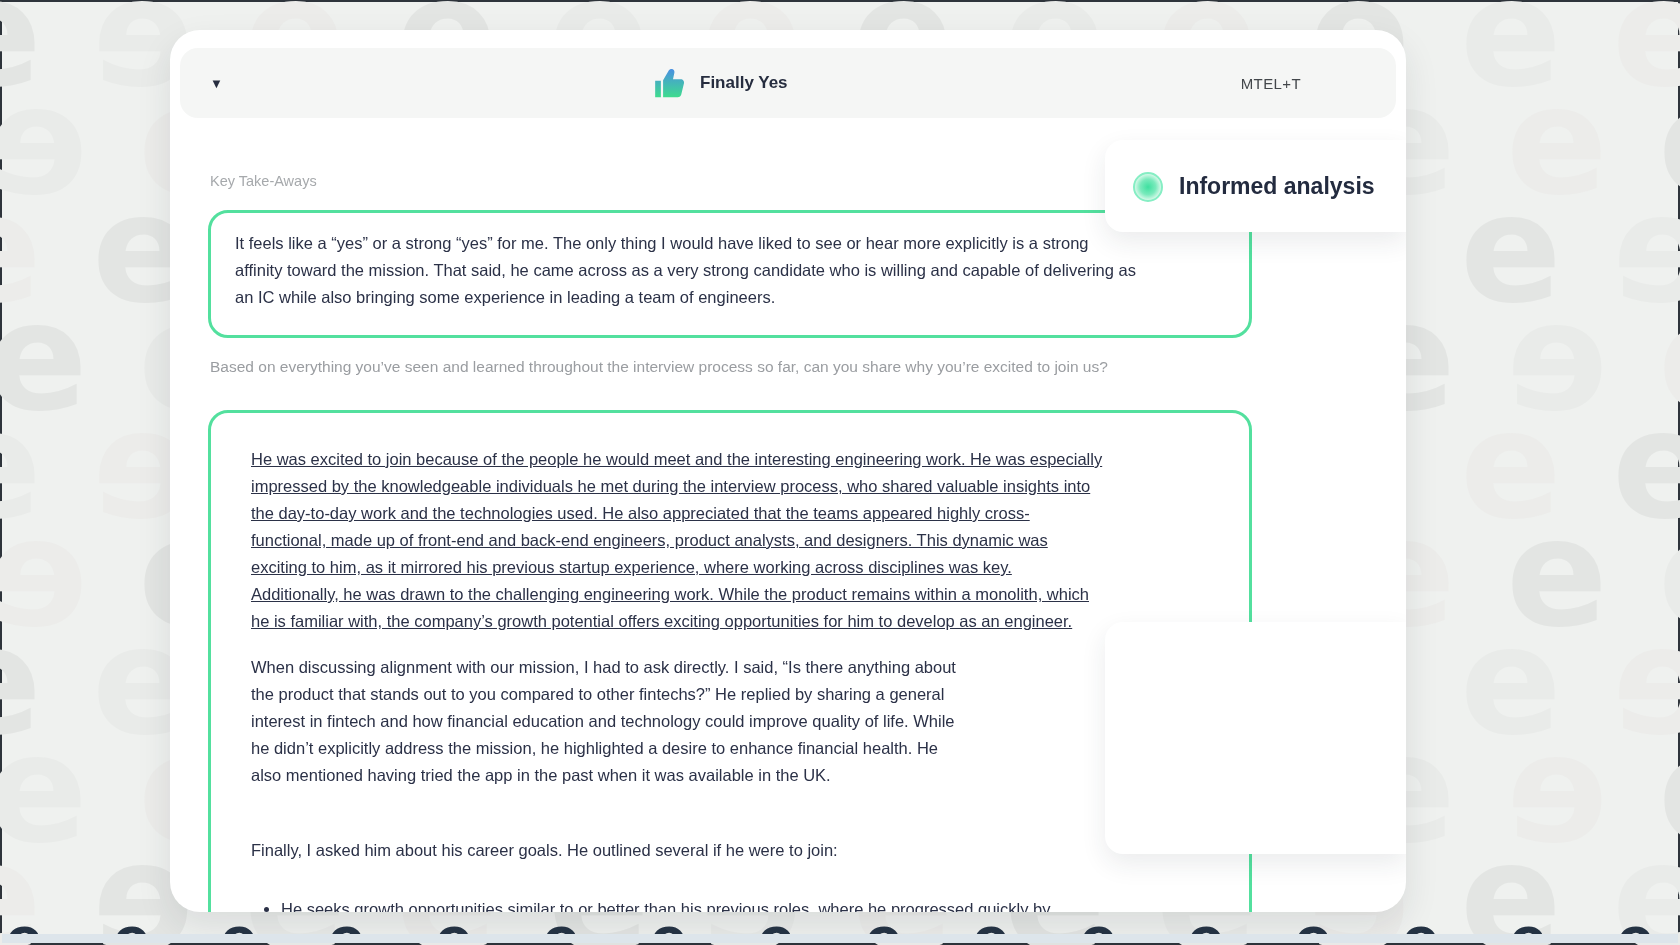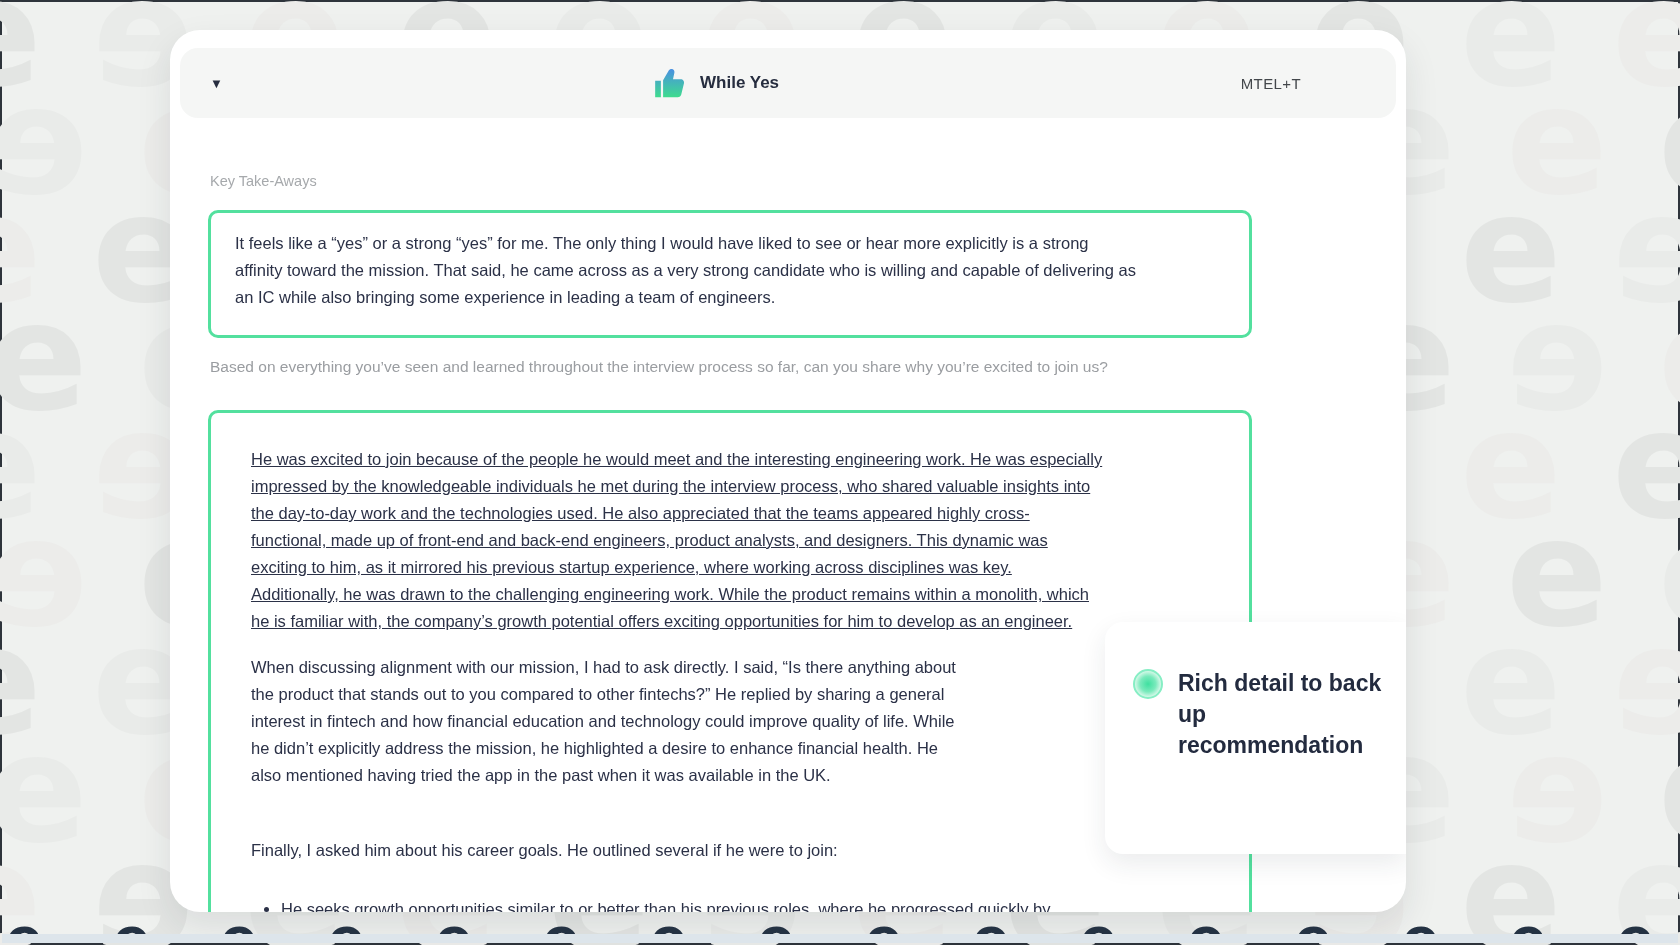--- a/index.html
+++ b/index.html
@@ -60,21 +60,21 @@
     font-size:15px; color:#43474b; letter-spacing:0.4px;
   }
 
   
   .kta-label {
     position:absolute; left:40px; top:143px;
     font-size:14.5px; color:#a6a9ac;
   }
   .green-box {
     position:absolute; left:38px; width:1044px;
-    background:#ffffff; border:3px solid #53e09e; border-radius:10px;
+    background:#ffffff; border:3px solid #53e09e; border-radius:20px;
   }
   .box1 { top:180px; min-height:128px; padding:17px 24px; }
   .box1 .box-text {
     font-size:16.5px; line-height:27px; color:#2b3147; max-width:902px;
   }
   .question {
     position:absolute; left:40px; top:328px; width:1110px;
     font-size:15.5px; color:#9a9da1;
   }
   .box2 { top:380px; height:560px; padding:33px 40px; }
@@ -246,21 +246,21 @@
           <svg width="38" height="38" viewBox="0 0 24 24" aria-hidden="true">
             <defs>
               <linearGradient id="thumbGrad" x1="0" y1="0" x2="0" y2="1">
                 <stop offset="0" stop-color="#4a90e2"></stop>
                 <stop offset="1" stop-color="#3edc8e"></stop>
               </linearGradient>
             </defs>
             <path fill="url(#thumbGrad)" d="M2 10.5h3.6V21H2zM7 21h9.3c1.05 0 1.95-.72 2.18-1.74l1.72-7.1c.32-1.33-.68-2.6-2.04-2.6h-4.9l.88-4.1c.22-1.02-.4-2.04-1.42-2.3-.8-.2-1.63.14-2.05.85L7 10.2z"></path>
           </svg>
         </span>
-        <span class="verdict-label">While Yes</span>
+        <span class="verdict-label">Finally Yes</span>
       </div>
       <span class="header-right">MTEL+T</span>
     </div>
 
     <div class="kta-label">Key Take-Aways</div>
 
     <div class="green-box box1">
       <div class="box-text">It feels like a “yes” or a strong “yes” for me. The only thing I would have liked to see or hear more explicitly is a strong affinity toward the mission. That said, he came across as a very strong candidate who is willing and capable of delivering as an IC while also bringing some experience in leading a team of engineers.</div>
     </div>
 
@@ -268,26 +268,26 @@
 
     <div class="green-box box2">
       <p class="para-1">He was excited to join because of the people he would meet and the interesting engineering work. He was especially impressed by the knowledgeable individuals he met during the interview process, who shared valuable insights into the day-to-day work and the technologies used. He also appreciated that the teams appeared highly cross-functional, made up of front-end and back-end engineers, product analysts, and designers. This dynamic was exciting to him, as it mirrored his previous startup experience, where working across disciplines was key. Additionally, he was drawn to the challenging engineering work. While the product remains within a monolith, which he is familiar with, the company’s growth potential offers exciting opportunities for him to develop as an engineer.</p>
       <p class="para-2">When discussing alignment with our mission, I had to ask directly. I said, “Is there anything about the product that stands out to you compared to other fintechs?” He replied by sharing a general interest in fintech and how financial education and technology could improve quality of life. While he didn’t explicitly address the mission, he highlighted a desire to enhance financial health. He also mentioned having tried the app in the past when it was available in the UK.</p>
       <p class="para-3">Finally, I asked him about his career goals. He outlined several if he were to join:</p>
       <ul class="answer-list">
         <li>He seeks growth opportunities similar to or better than his previous roles, where he progressed quickly by taking on meaningful projects and improving his skills.</li>
       </ul>
     </div>
 
+    <div class="note-card card-informed">
+      <span class="note-dot"></span>
+      <span class="note-label">Informed analysis</span>
+    </div>
 
     <div class="note-card card-detail">
-      <div class="note-item">
-        <span class="note-dot"></span>
-        <span class="note-label">Rich detail to back up recommendation</span>
-      </div>
     </div>
 
   </div>
 
   <div class="band-dark-es">
       <span>e e e e e e e e e e e e e e e e e e e e e e e e e e e e e e e e e e e e e e e e</span>
     </div>
   <div class="band-strip"></div>
 
 </div>

